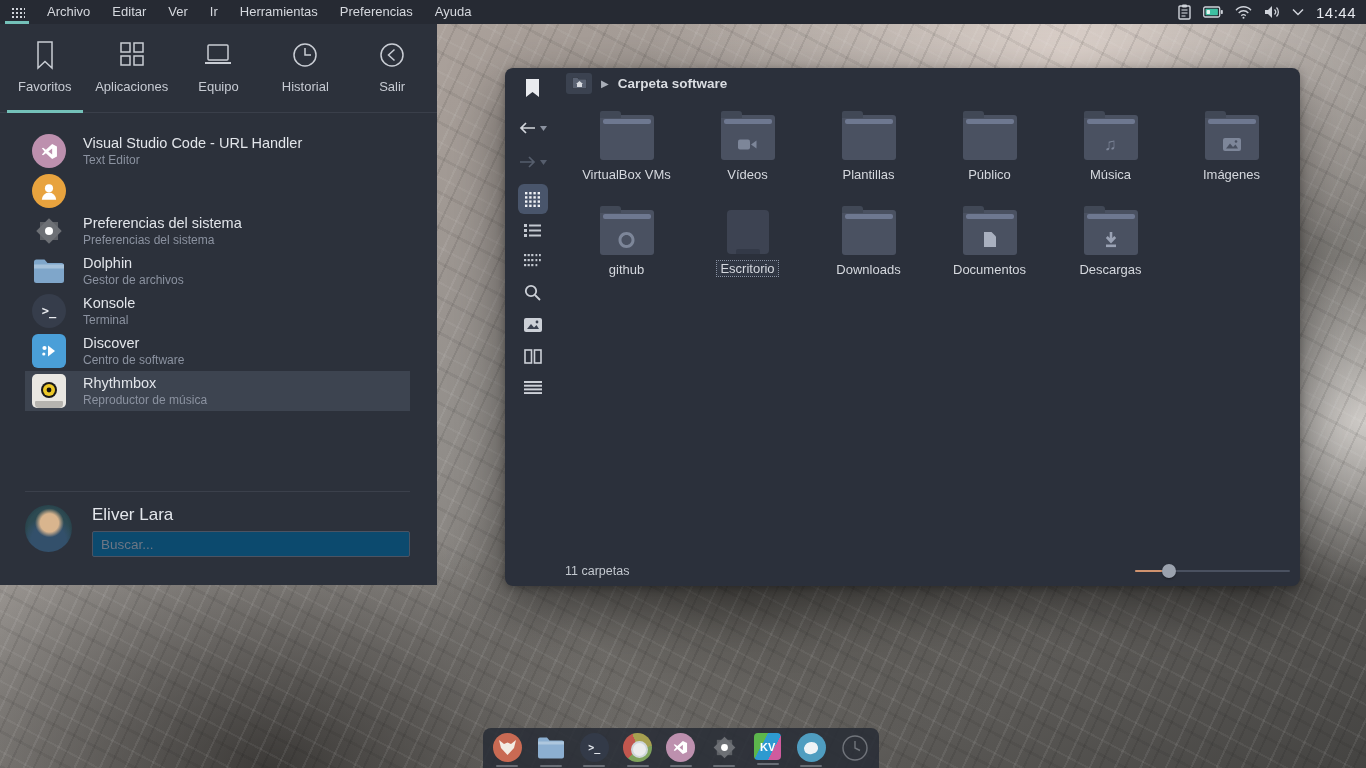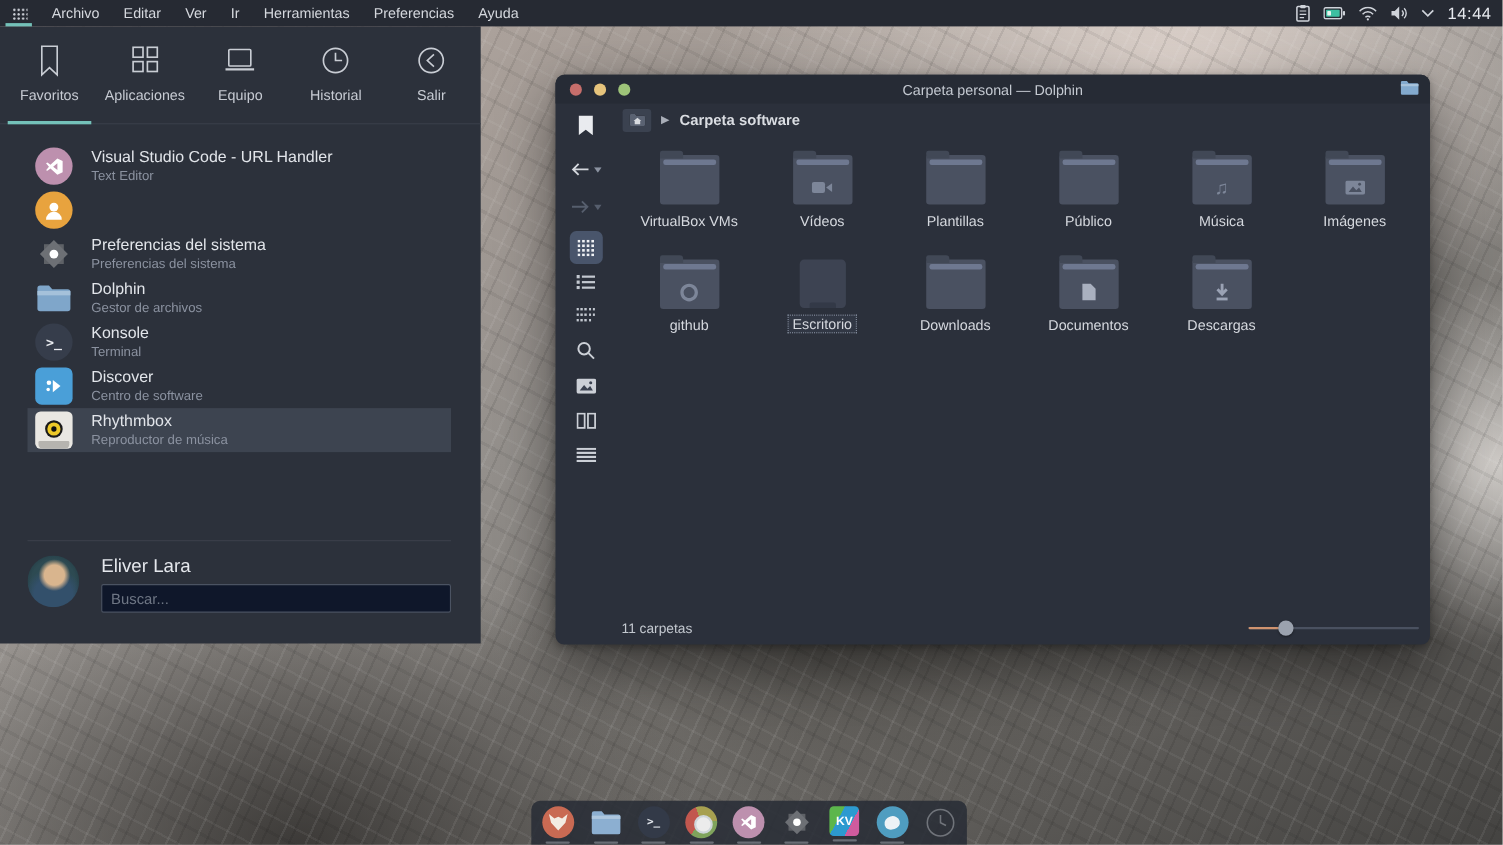--- a/index.html
+++ b/index.html
@@ -64,21 +64,21 @@
   .user-row { display:flex; padding:14px 27px 0 25px; gap:20px; }
   .avatar { width:47px; height:47px; border-radius:50%; flex:0 0 47px;
     background:
       radial-gradient(circle at 52% 38%, #d9b58e 0 24%, rgba(217,181,142,0) 38%),
       radial-gradient(circle at 50% 78%, #33506b 0 40%, rgba(51,80,107,0) 60%),
       radial-gradient(circle at 50% 50%, #2d4a52 0 60%, #1c2f38 100%);
   }
   .user-col { flex:1; display:flex; flex-direction:column; gap:6px; }
   .user-name { font-size:17px; color:#e4e7ec; font-weight:400; }
   .search-input {
-    width:100%; height:26px; background:#0f172a; border:1px solid #4b5362; border-radius:2px;
+    width:100%; height:26px; background:#0c4a6e; border:1px solid #4b5362; border-radius:2px;
     color:#aab1bd; font-size:13.5px; padding:0 8px; outline:none; font-family:"Liberation Sans",sans-serif;
   }
   .search-input::placeholder { color:#6e7684; }
 
   
   .window {
     position:absolute; left:505px; top:68px; width:795px; height:518px; z-index:10;
     background:#2b303b; border-radius:8px; box-shadow:0 20px 55px rgba(0,0,0,.5), 0 2px 8px rgba(0,0,0,.3);
     color:#ccd0d7;
   }
@@ -338,34 +338,20 @@
       <div class="avatar"></div>
       <div class="user-col">
         <span class="user-name">Eliver Lara</span>
         <input class="search-input" type="text" placeholder="Buscar..." style="">
       </div>
     </div>
   </div>
 </div>
 
 <div class="window">
-  <div class="titlebar">
-    <div class="traffic">
-      <span class="tl tl-close"></span>
-      <span class="tl tl-min"></span>
-      <span class="tl tl-max"></span>
-    </div>
-    <span class="win-title">Carpeta personal — Dolphin</span>
-    <span class="title-folder">
-      <svg width="17" height="14" viewBox="0 0 17 14">
-          <path d="M0.5 2 q0-1.3 1.3-1.3 h4.2 l1.6 1.9 h7.6 q1.3 0 1.3 1.3 v8 q0 1.3 -1.3 1.3 h-13.4 q-1.3 0 -1.3 -1.3 Z" fill="#83aace"></path>
-          <rect x="0.5" y="3.4" width="16" height="2" fill="#a8c3db"></rect>
-        </svg>
-    </span>
-  </div>
   <div class="win-body">
     <div class="sidebar">
       <span class="sb sb-bookmark">
         <svg width="13" height="18" viewBox="0 0 13 18">
             <path d="M0 0 h13 v18 l-6.5-5 L0 18 Z" fill="#e9ebef"></path>
           </svg>
       </span>
       <span class="sb sb-back">
         <svg width="17" height="14" viewBox="0 0 17 14" fill="none" stroke="#d3d6dc" stroke-width="1.7">
             <path d="M16 7 H2 M7 2 L2 7 L7 12"></path>

